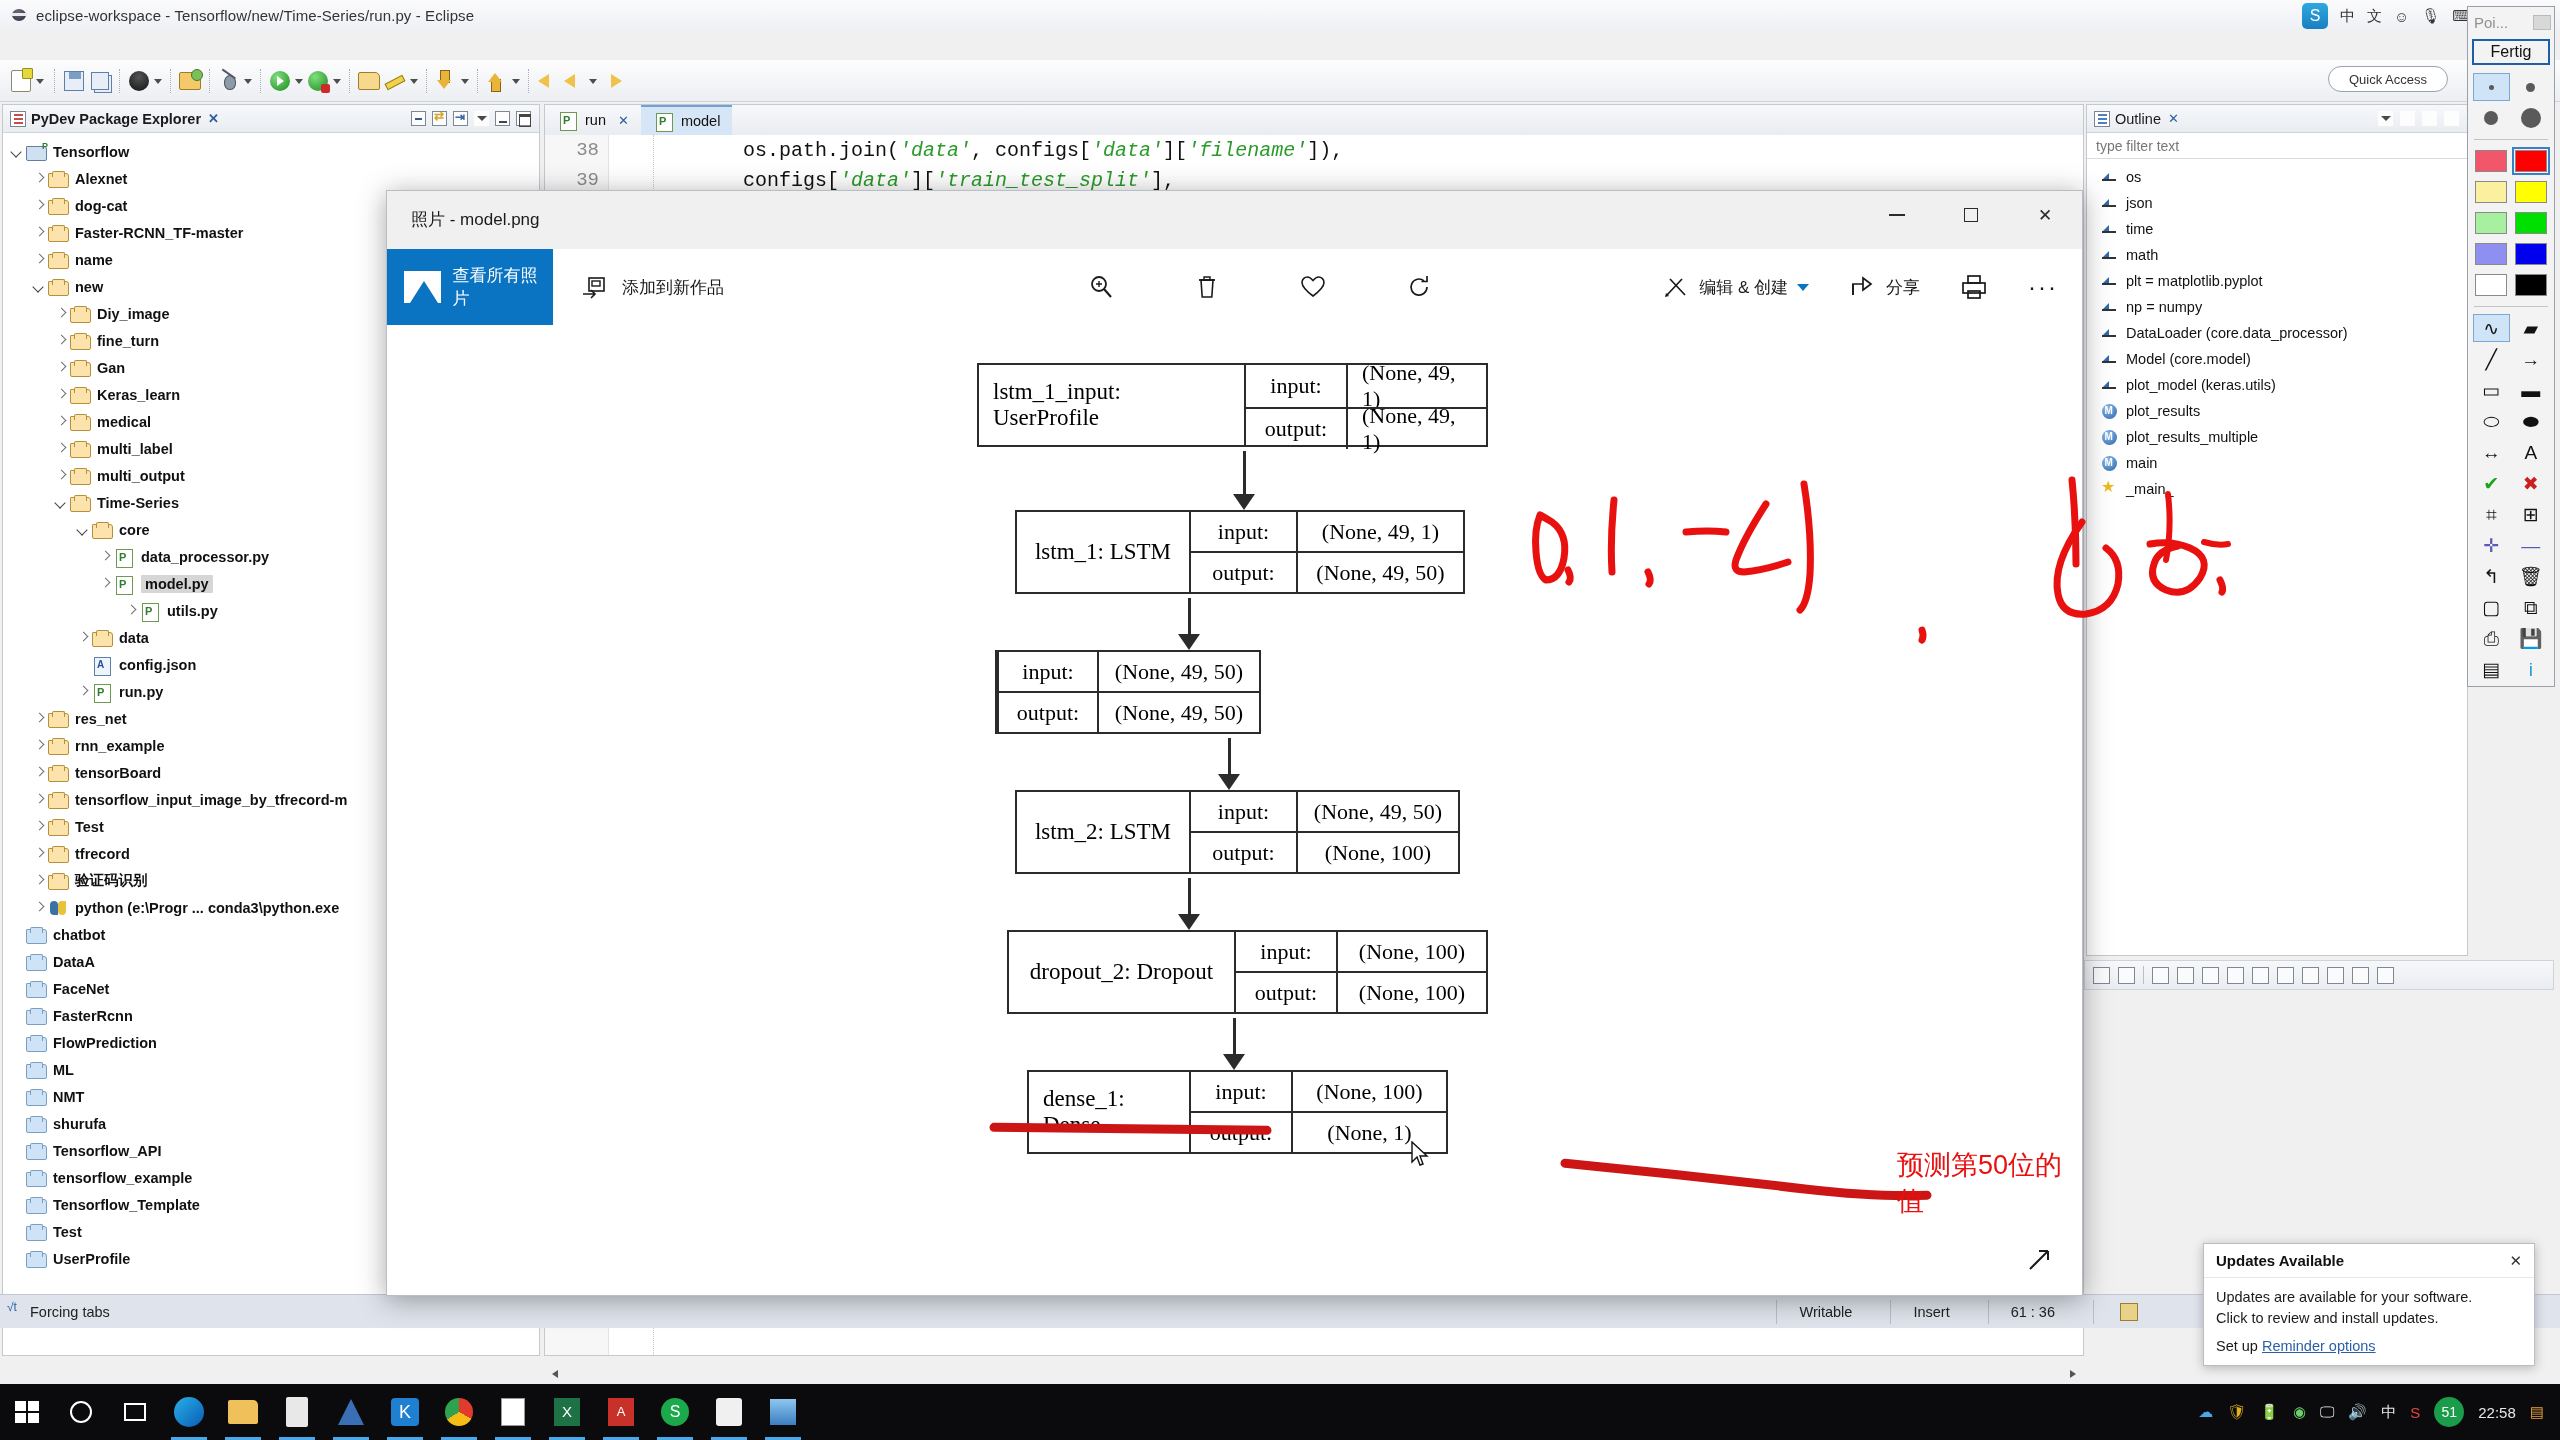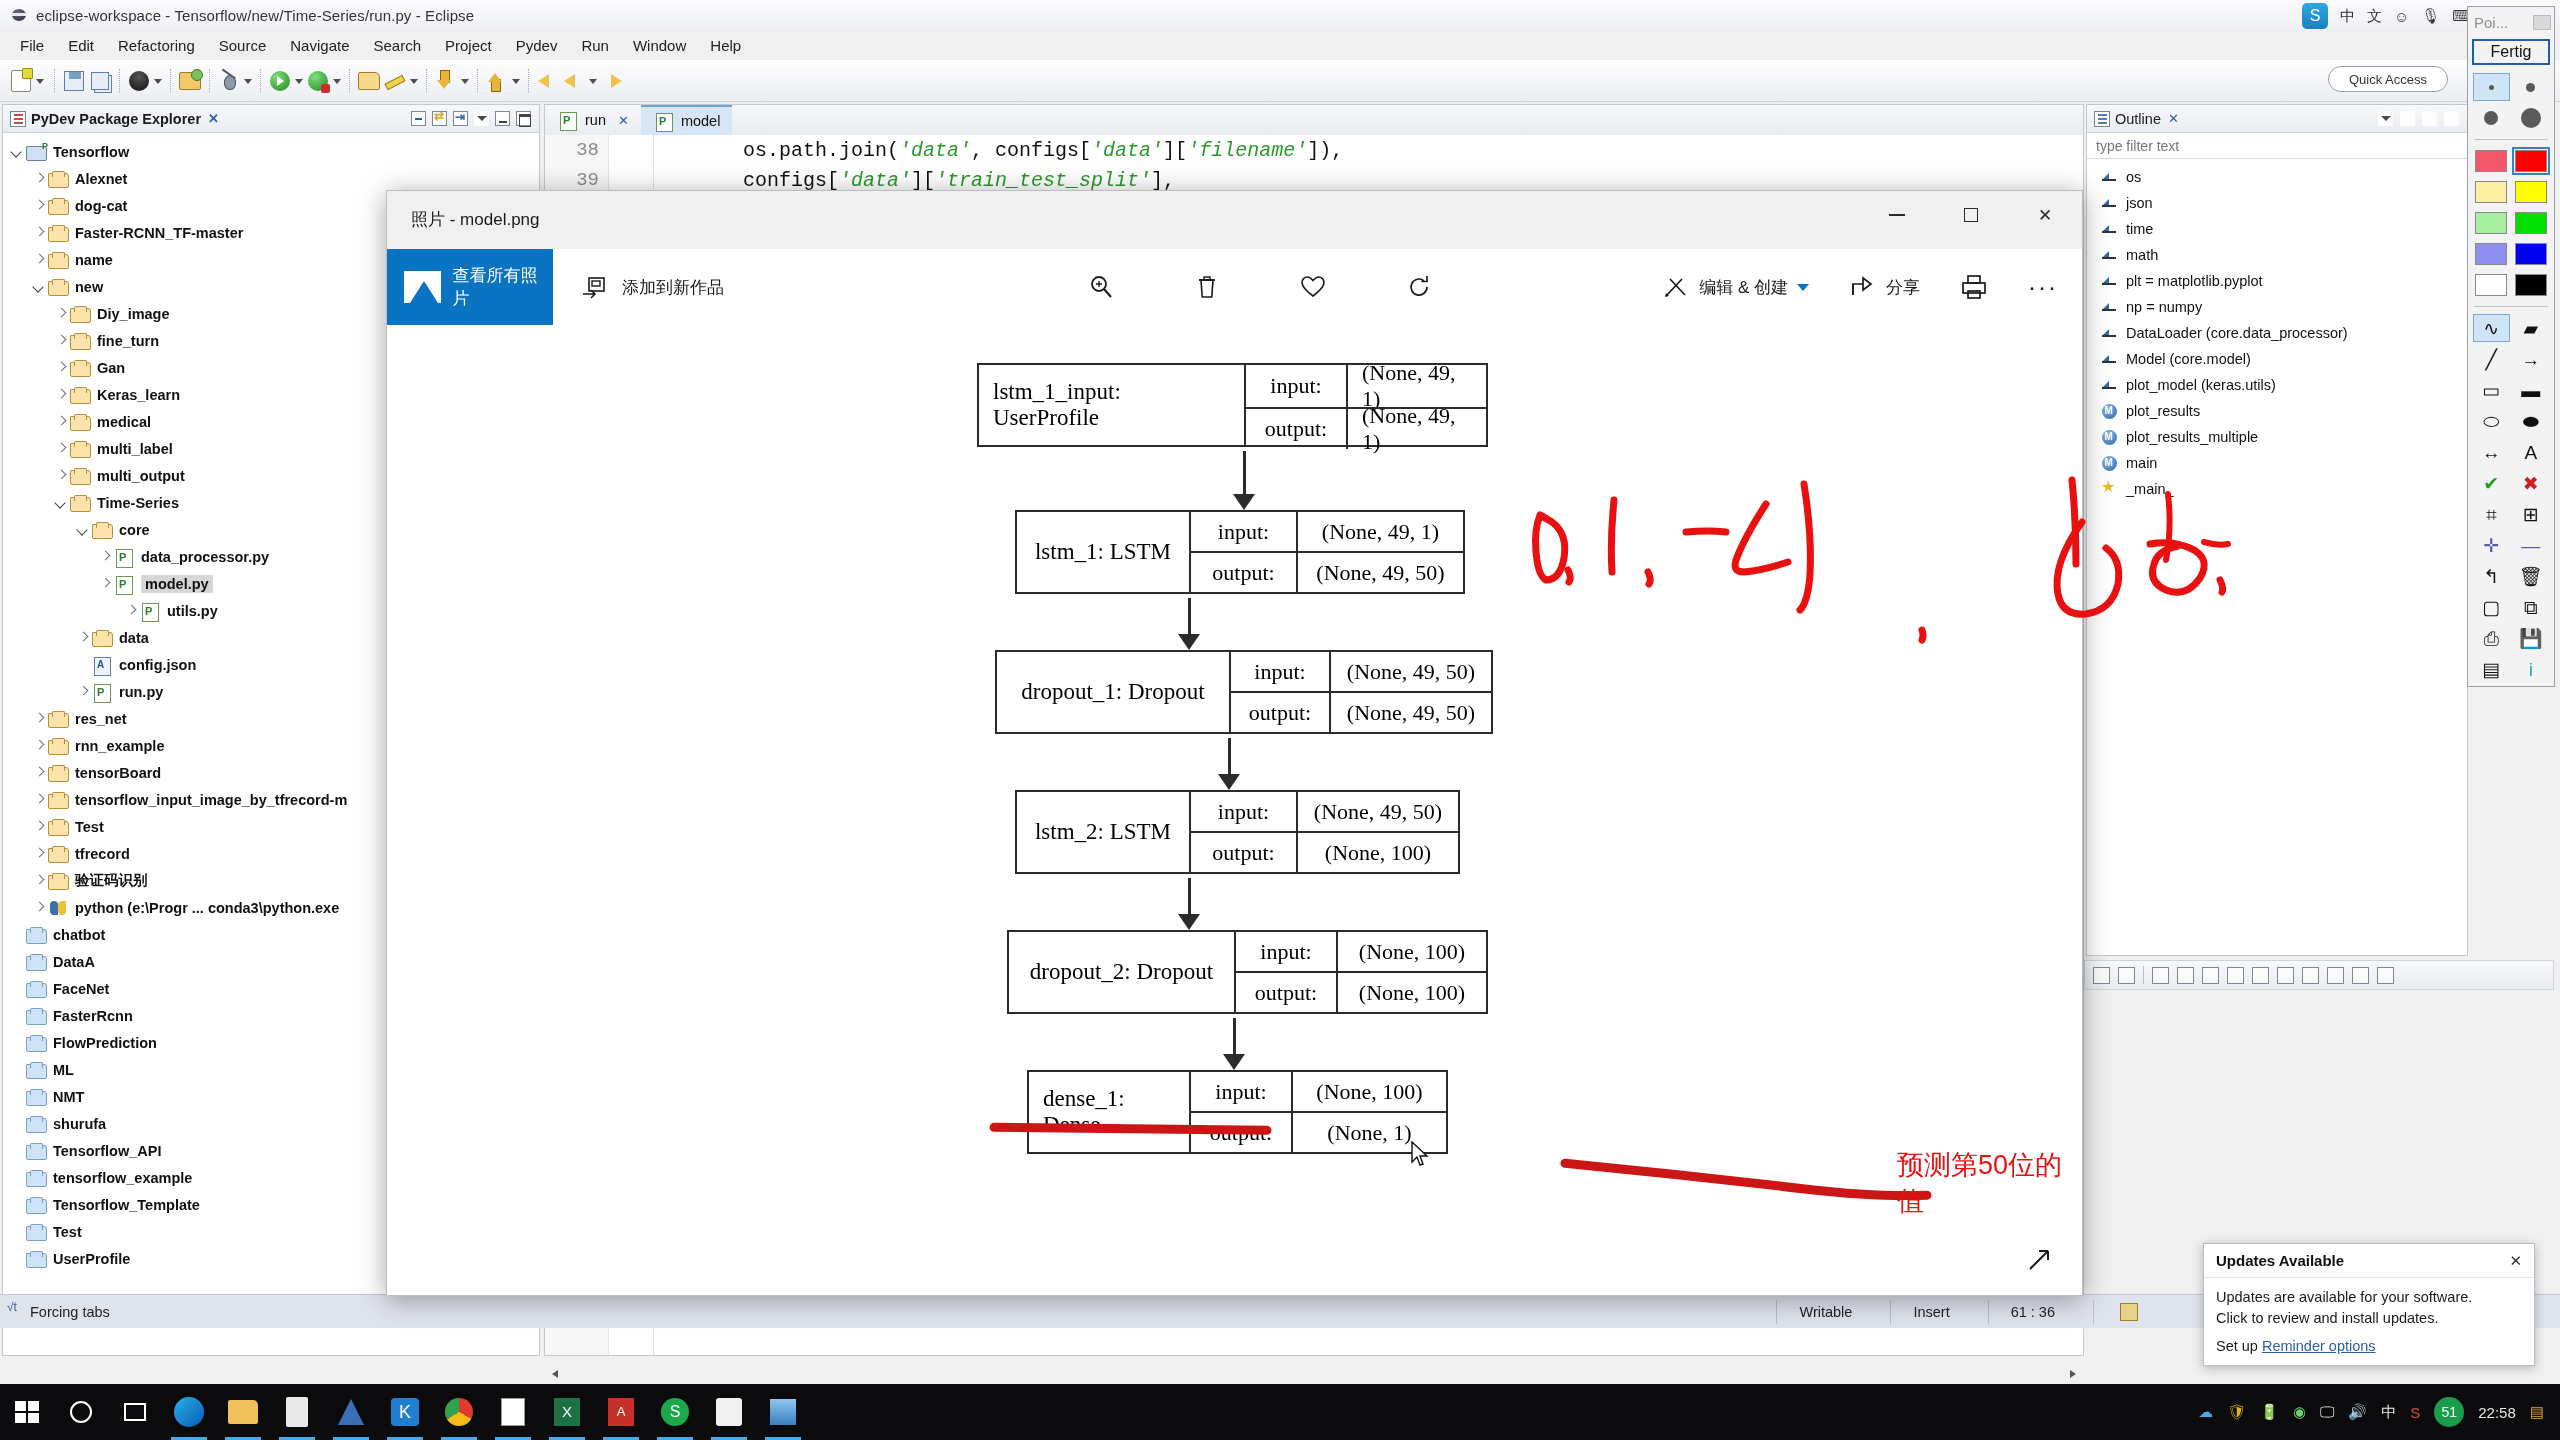--- a/index.html
+++ b/index.html
@@ -235,33 +235,20 @@
 
 <div id="root">
 
   <div class="eclipse">
 
     <div class="ecl-titlebar">
       <div class="ecl-title-icon"></div>
       <div class="ecl-title-text">eclipse-workspace - Tensorflow/new/Time-Series/run.py - Eclipse</div>
     </div>
 
-    <div class="ecl-menubar" id="menubar">
-        <div class="ecl-menu">File</div>
-        <div class="ecl-menu">Edit</div>
-        <div class="ecl-menu">Refactoring</div>
-        <div class="ecl-menu">Source</div>
-        <div class="ecl-menu">Navigate</div>
-        <div class="ecl-menu">Search</div>
-        <div class="ecl-menu">Project</div>
-        <div class="ecl-menu">Pydev</div>
-        <div class="ecl-menu">Run</div>
-        <div class="ecl-menu">Window</div>
-        <div class="ecl-menu">Help</div>
-      </div>
 
     <div class="ecl-toolbar">
       <div class="tb-item">
           <span class="tb-ico ic-new"></span>
           <span class="tb-caret"></span>
         </div>
       <div class="tb-sep"></div>
       <span class="tb-ico ic-save"></span>
       <span class="tb-ico ic-saveall"></span>
       <div class="tb-sep"></div>
@@ -774,21 +761,20 @@
               </div>
               <div class="nb-r" style="height: 42px;">
                 <div class="nb-k" style="width: 105px;">output:</div>
                 <div class="nb-v" style="width: 167px;">(None, 49, 50)</div>
               </div>
             </div>
           </div>
           <div class="conn" style="left: 801px; top: 273px; height: 36px;"></div>
           <div class="connhead" style="left: 791px; top: 309px;"></div>
           <div class="nodebox" style="left: 608px; top: 325px; height: 84px;">
-            <div class="nb-name" style="width: 232px;">dropout_1: Dropout</div>
             <div class="nb-io">
               <div class="nb-r" style="height: 42px;">
                 <div class="nb-k" style="width: 98px;">input:</div>
                 <div class="nb-v" style="width: 162px;">(None, 49, 50)</div>
               </div>
               <div class="nb-r" style="height: 42px;">
                 <div class="nb-k" style="width: 98px;">output:</div>
                 <div class="nb-v" style="width: 162px;">(None, 49, 50)</div>
               </div>
             </div>

